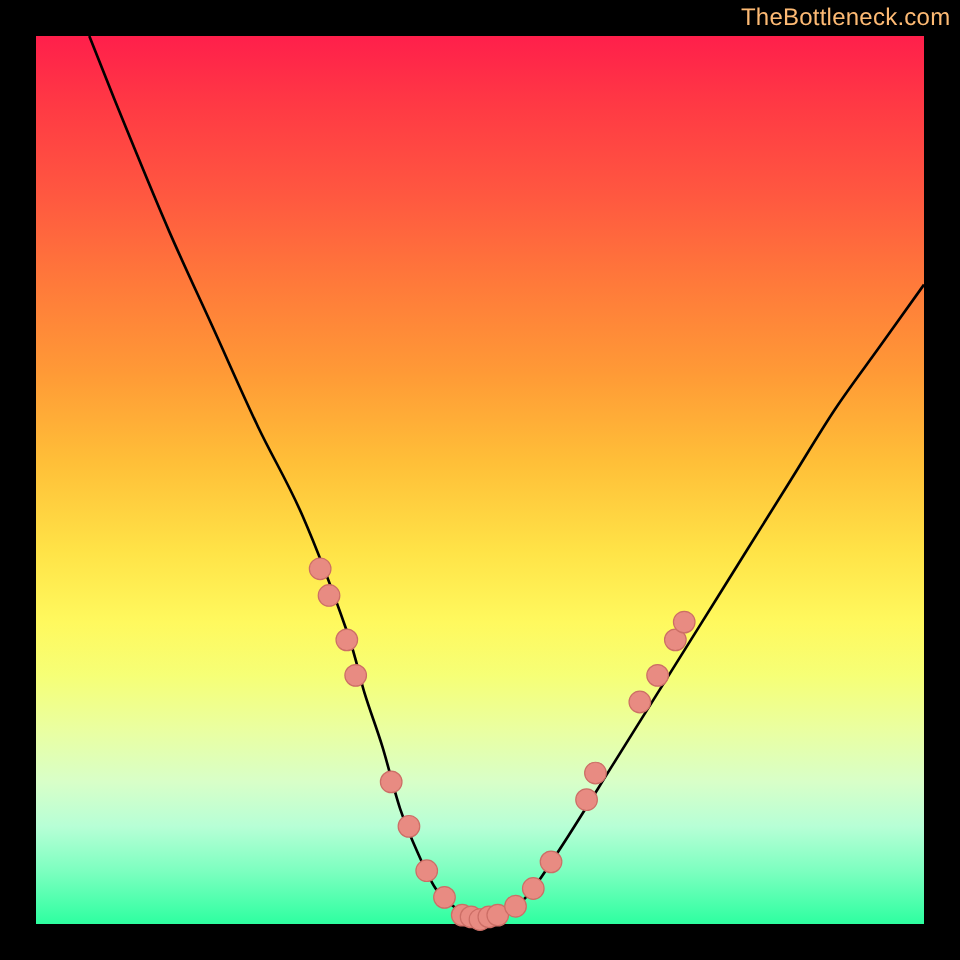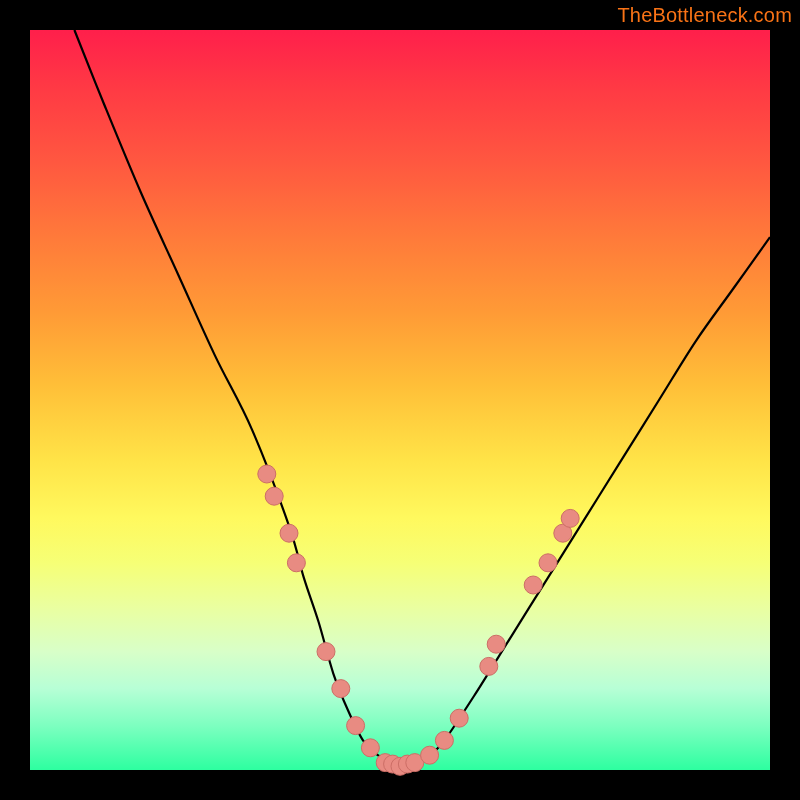--- a/index.html
+++ b/index.html
@@ -39,21 +39,21 @@
       #d8ffc8 84%,
       #b7ffd6 89%,
       #7dffc0 94%,
       #2dffa0 100%
     );
   }
   .watermark {
     position: absolute;
     top: 4px;
     right: 8px;
-    color: #f97316;
+    color: #fdba74;
     font-size: 20px;
     font-weight: 500;
     letter-spacing: 0.2px;
     user-select: none;
   }
   svg.curve {
     position: absolute;
     left: 0;
     top: 0;
     width: 740px;

